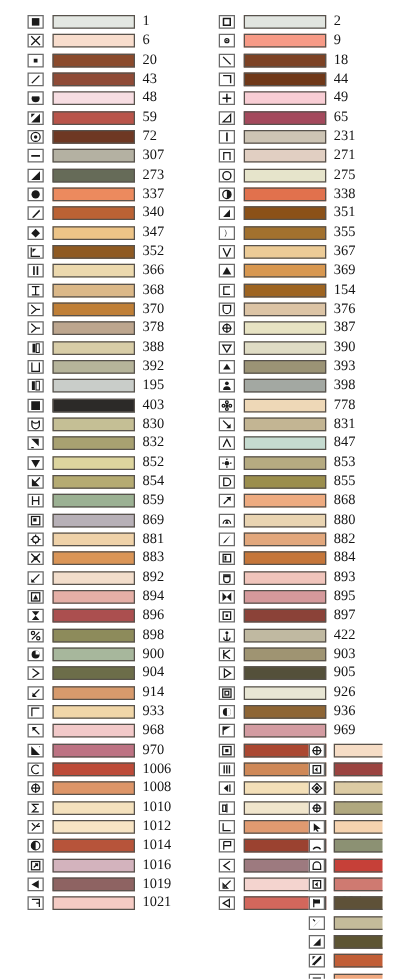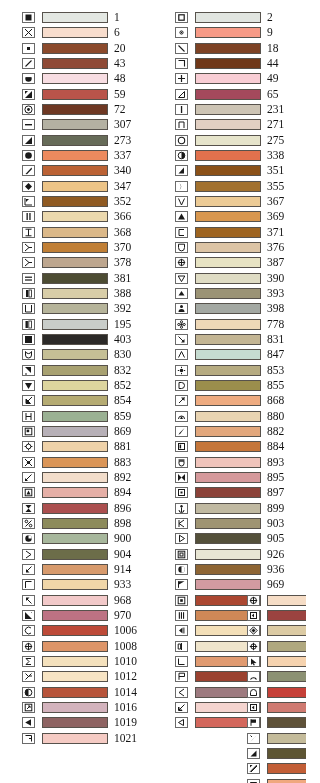--- a/index.html
+++ b/index.html
@@ -225,30 +225,20 @@
           <svg width="11" height="11" viewBox="0 0 11 11">
             <path d="M2 2 L6 5.5 L2 9 M6 5.5 L9 5.5" stroke="#1a1a1a" fill="none"></path>
           </svg>
         </span>
         <span class="swatch" style="background: rgb(189, 166, 142);"></span>
         <span class="code">378</span>
       </div>
       <div class="row">
         <span class="sym">
           <svg width="11" height="11" viewBox="0 0 11 11">
-            <rect x="2" y="3.6" width="7" height="1.2" fill="#1a1a1a"></rect>
-            <rect x="2" y="6.4" width="7" height="1.2" fill="#1a1a1a"></rect>
-          </svg>
-        </span>
-        <span class="swatch" style="background: rgb(77, 76, 51);"></span>
-        <span class="code">381</span>
-      </div>
-      <div class="row">
-        <span class="sym">
-          <svg width="11" height="11" viewBox="0 0 11 11">
             <rect x="3" y="2" width="2.4" height="7" fill="#1a1a1a"></rect>
             <rect x="6" y="2" width="2.4" height="7" fill="none" stroke="#1a1a1a" stroke-width="0.8"></rect>
           </svg>
         </span>
         <span class="swatch" style="background: rgb(216, 205, 167);"></span>
         <span class="code">388</span>
       </div>
       <div class="row">
         <span class="sym">
           <svg width="11" height="11" viewBox="0 0 11 11">
@@ -658,21 +648,21 @@
         <span class="swatch" style="background: rgb(216, 151, 79);"></span>
         <span class="code">369</span>
       </div>
       <div class="row">
         <span class="sym">
           <svg width="11" height="11" viewBox="0 0 11 11">
             <path d="M8 2.5 L3 2.5 L3 8.5 L8 8.5" fill="none" stroke="#1a1a1a"></path>
           </svg>
         </span>
         <span class="swatch" style="background: rgb(158, 100, 32);"></span>
-        <span class="code">371</span>
+        <span class="code">154</span>
       </div>
       <div class="row">
         <span class="sym">
           <svg width="11" height="11" viewBox="0 0 11 11">
             <path d="M2.5 2.2 L8.5 2.2 L8.5 5.5 A3 3.4 0 0 1 2.5 5.5 Z" fill="none" stroke="#1a1a1a"></path>
           </svg>
         </span>
         <span class="swatch" style="background: rgb(220, 196, 165);"></span>
         <span class="code">376</span>
       </div>
@@ -834,21 +824,21 @@
         <span class="code">897</span>
       </div>
       <div class="row">
         <span class="sym">
           <svg width="11" height="11" viewBox="0 0 11 11">
             <circle cx="5.5" cy="3.2" r="1.2" fill="#1a1a1a"></circle>
             <path d="M5.5 4.5 L5.5 9 M3 7 A2.5 2.5 0 0 0 8 7" fill="none" stroke="#1a1a1a"></path>
           </svg>
         </span>
         <span class="swatch" style="background: rgb(192, 185, 161);"></span>
-        <span class="code">899</span>
+        <span class="code">422</span>
       </div>
       <div class="row">
         <span class="sym">
           <svg width="11" height="11" viewBox="0 0 11 11">
             <path d="M3 2 L3 9 M8 2 L3 5.5 L8 9" fill="none" stroke="#1a1a1a"></path>
           </svg>
         </span>
         <span class="swatch" style="background: rgb(159, 148, 114);"></span>
         <span class="code">903</span>
       </div>

